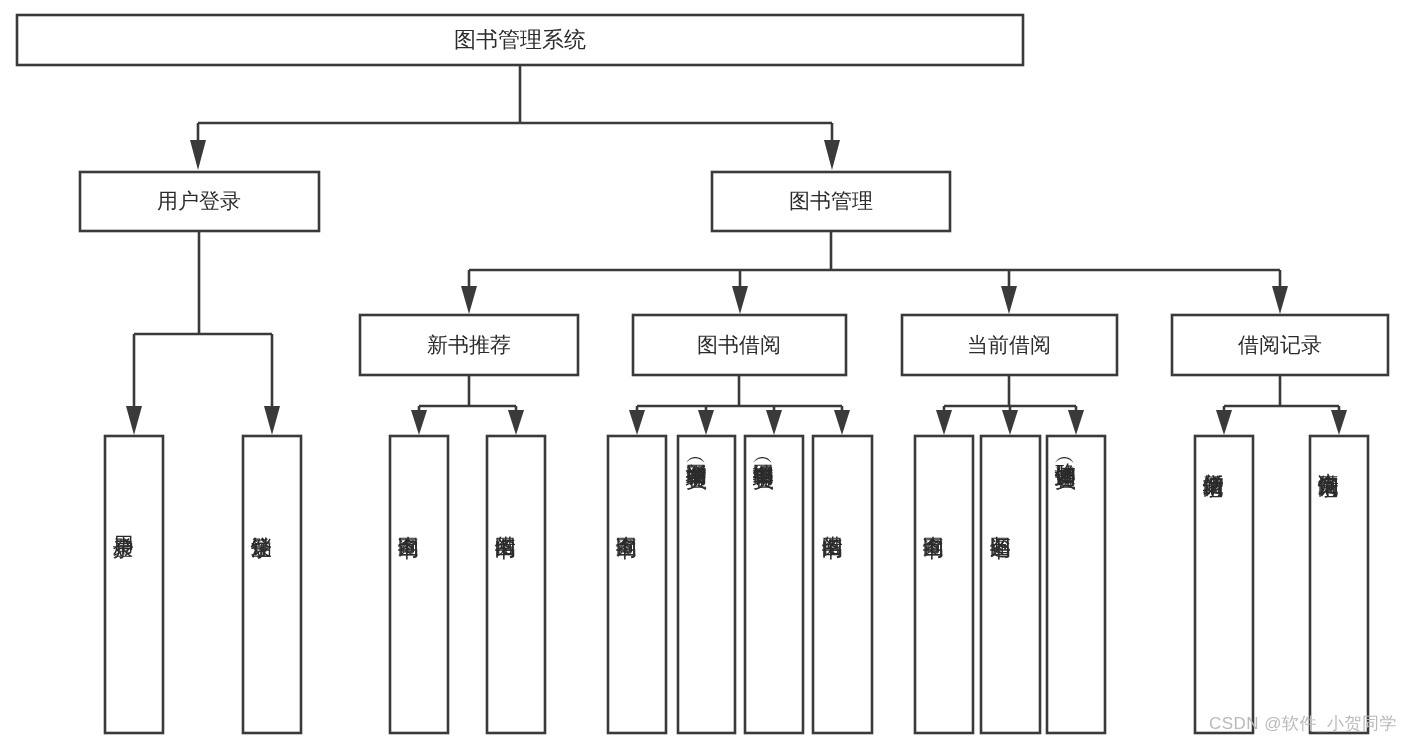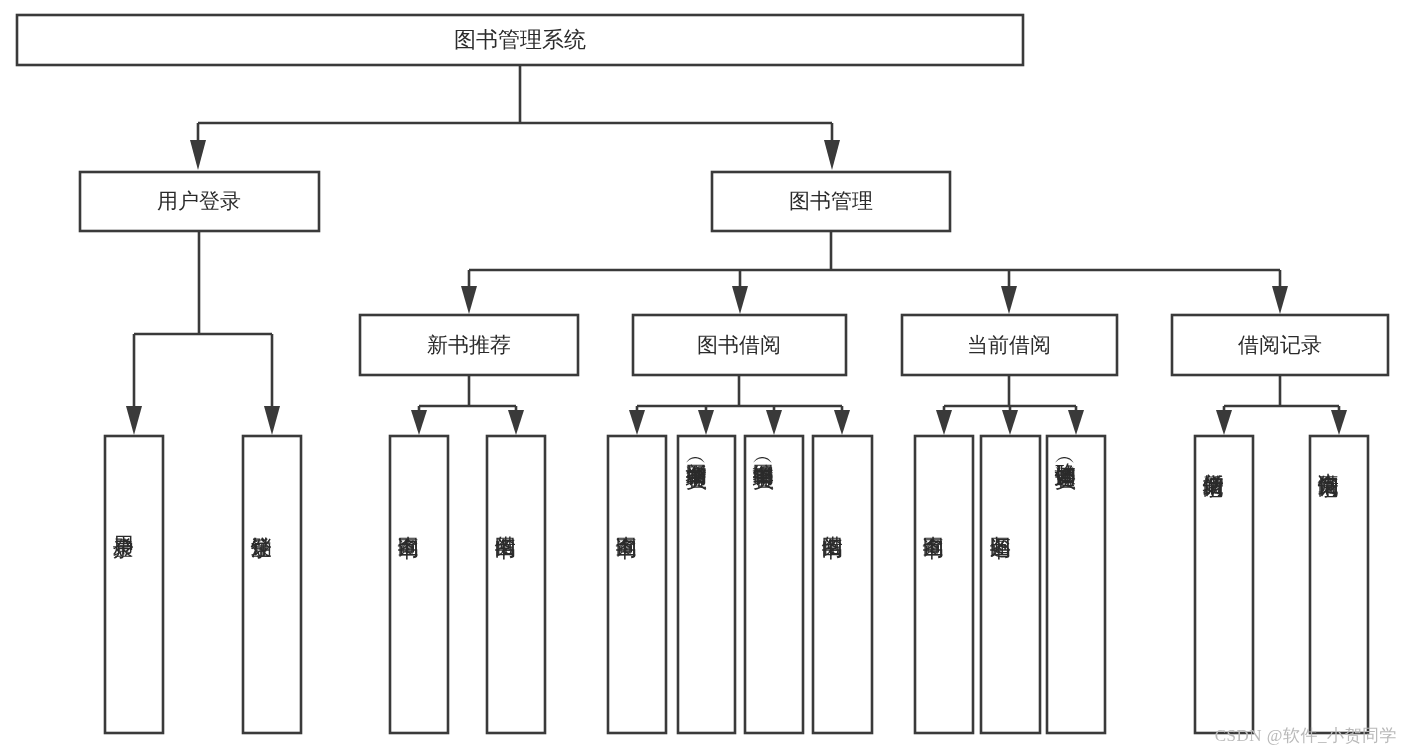--- a/index.html
+++ b/index.html
@@ -62,22 +62,22 @@
     line-height: 1.06;
     color: #2b2b2b;
     letter-spacing: 1px;
     white-space: nowrap;
     text-align: start;
     pointer-events: none;
   }
   .watermark {
     position: absolute;
     right: 8px;
-    bottom: 0;
-    font-family: Liberation Serif, serif;
+    bottom: 12px;
+    font-family: Liberation Sans, sans-serif;
     font-size: 17px;
     color: #b9b9b9;
     letter-spacing: 0.5px;
     white-space: nowrap;
   }
 </style>
 </head>
 <body>
 
 <div id="diagram-root">

